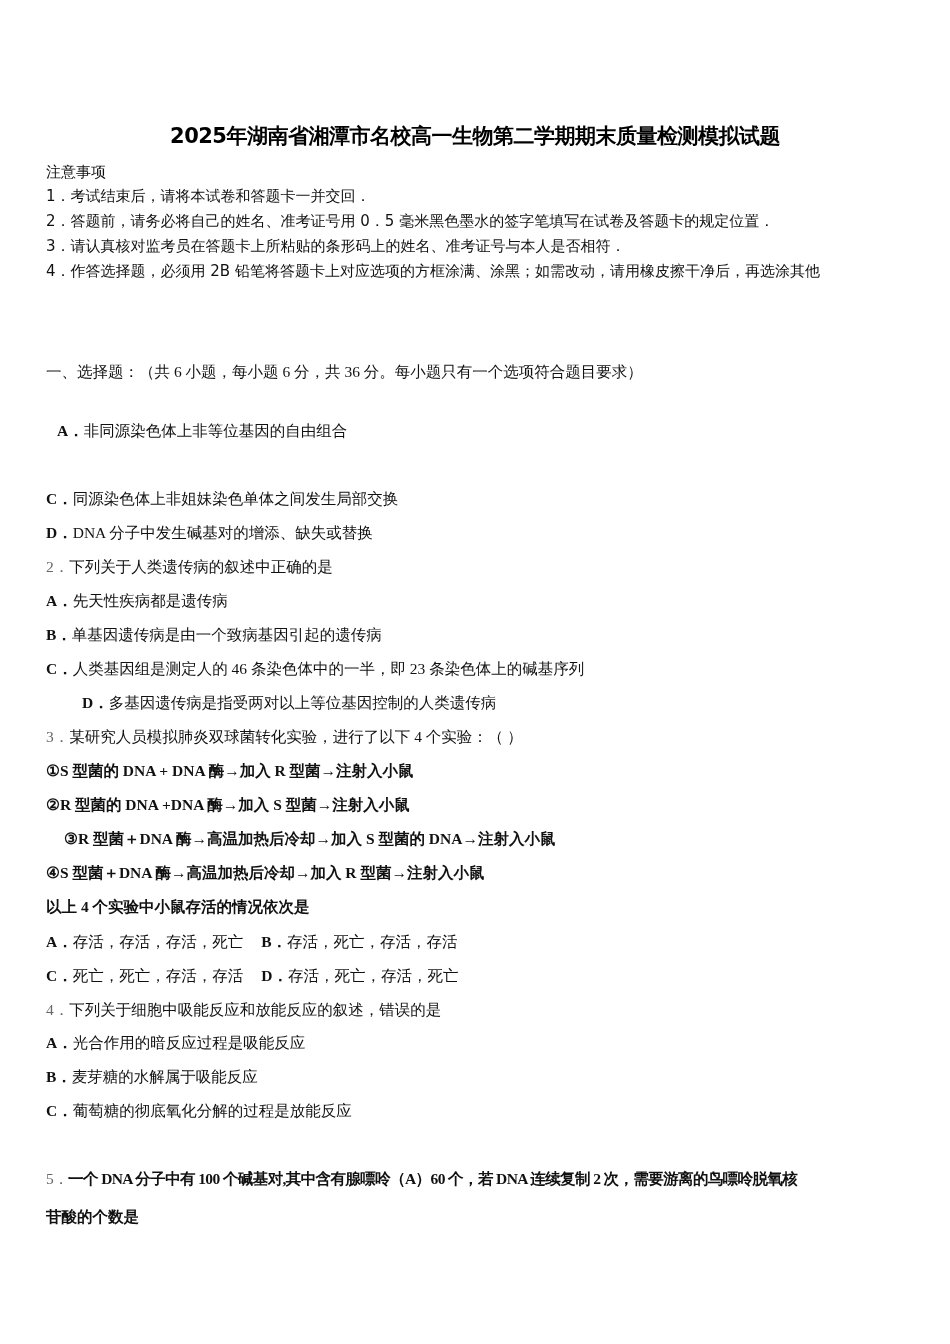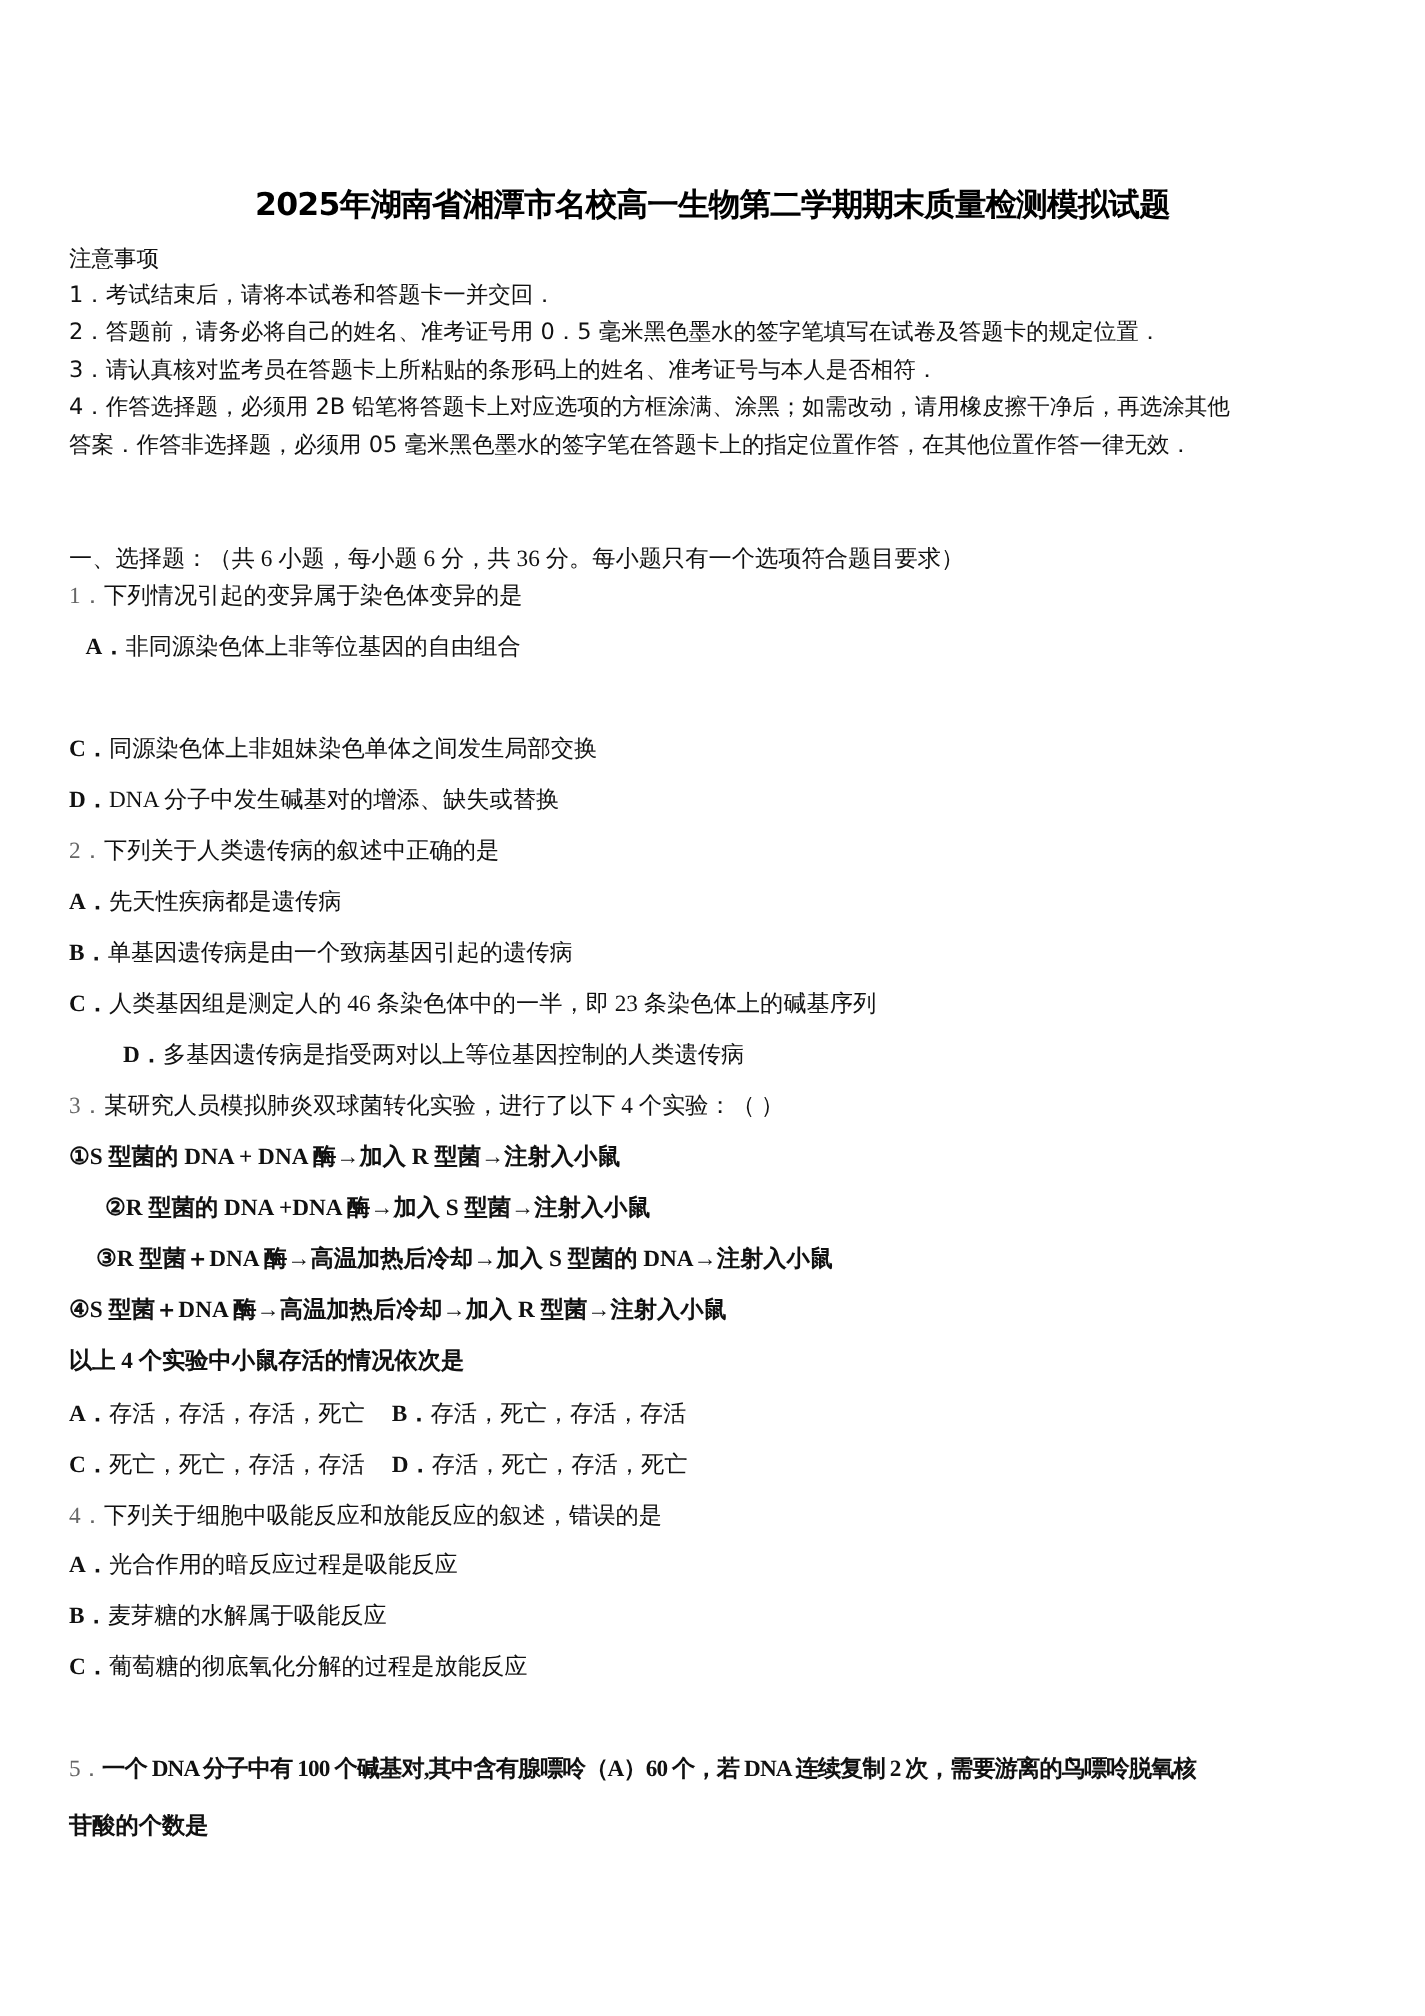--- a/index.html
+++ b/index.html
@@ -23,27 +23,23 @@
 
 <div class="page">
 
   <div class="title">2025年湖南省湘潭市名校高一生物第二学期期末质量检测模拟试题</div>
 
   <div class="line sans" style="top:152px;font-size:15px;">注意事项</div>
   <div class="line sans" style="top:176px;font-size:15px;">1．考试结束后，请将本试卷和答题卡一并交回．</div>
   <div class="line sans" style="top:201px;font-size:15px;">2．答题前，请务必将自己的姓名、准考证号用 0．5 毫米黑色墨水的签字笔填写在试卷及答题卡的规定位置．</div>
   <div class="line sans" style="top:226px;font-size:15px;">3．请认真核对监考员在答题卡上所粘贴的条形码上的姓名、准考证号与本人是否相符．</div>
   <div class="line sans" style="top:251px;font-size:15px;">4．作答选择题，必须用 2B 铅笔将答题卡上对应选项的方框涂满、涂黑；如需改动，请用橡皮擦干净后，再选涂其他</div>
-  <div class="line sans" style="top:276px;font-size:15px;">答案．作答非选择题，必须用 05 毫米黑色墨水的签字笔在答题卡上的指定位置作答，在其他位置作答一律无效．</div>
 
   <div class="line serif" style="top:351px;">一、选择题：（共 6 小题，每小题 6 分，共 36 分。每小题只有一个选项符合题目要求）</div>
 
-  <div class="line serif" style="top:376px;">
-    <span class="qnum">1．</span><span>下列情况引起的变异属于染色体变异的是</span>
-  </div>
   <div class="line serif" style="top:410px;margin-left:11px;">
     <span class="opt">A．</span><span>非同源染色体上非等位基因的自由组合</span>
   </div>
   <div class="line serif" style="top:478px;">
     <span class="opt">C．</span><span>同源染色体上非姐妹染色单体之间发生局部交换</span>
   </div>
   <div class="line serif" style="top:512px;">
     <span class="opt">D．</span><span>DNA 分子中发生碱基对的增添、缺失或替换</span>
   </div>
 
@@ -60,21 +56,21 @@
     <span class="opt">C．</span><span>人类基因组是测定人的 46 条染色体中的一半，即 23 条染色体上的碱基序列</span>
   </div>
   <div class="line serif" style="top:682px;margin-left:36px;">
     <span class="opt">D．</span><span>多基因遗传病是指受两对以上等位基因控制的人类遗传病</span>
   </div>
 
   <div class="line serif" style="top:716px;">
     <span class="qnum">3．</span><span>某研究人员模拟肺炎双球菌转化实验，进行了以下 4 个实验：（ ）</span>
   </div>
   <div class="line serif bold" style="top:750px;">①S 型菌的 DNA + DNA 酶→加入 R 型菌→注射入小鼠</div>
-  <div class="line serif bold" style="top:784px;margin-left:24px;">②R 型菌的 DNA +DNA 酶→加入 S 型菌→注射入小鼠</div>
+  <div class="line serif bold" style="top:784px;">②R 型菌的 DNA +DNA 酶→加入 S 型菌→注射入小鼠</div>
   <div class="line serif bold" style="top:818px;margin-left:18px;">③R 型菌＋DNA 酶→高温加热后冷却→加入 S 型菌的 DNA→注射入小鼠</div>
   <div class="line serif bold" style="top:852px;">④S 型菌＋DNA 酶→高温加热后冷却→加入 R 型菌→注射入小鼠</div>
   <div class="line serif bold" style="top:886px;">以上 4 个实验中小鼠存活的情况依次是</div>
   <div class="line serif" style="top:921px;">
     <span class="opt">A．</span><span>存活，存活，存活，死亡</span><span class="gap"></span><span class="opt">B．</span><span>存活，死亡，存活，存活</span>
   </div>
   <div class="line serif" style="top:955px;">
     <span class="opt">C．</span><span>死亡，死亡，存活，存活</span><span class="gap"></span><span class="opt">D．</span><span>存活，死亡，存活，死亡</span>
   </div>
 

